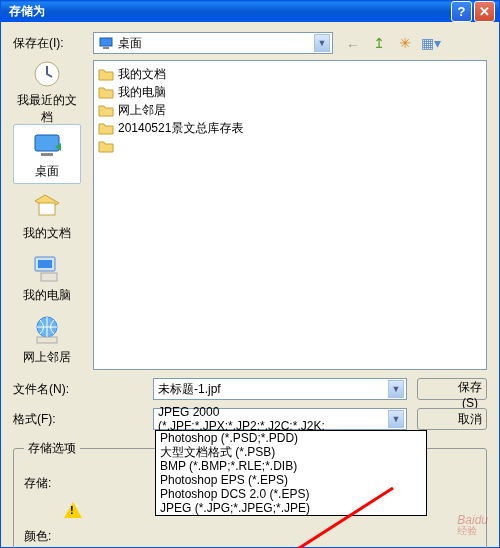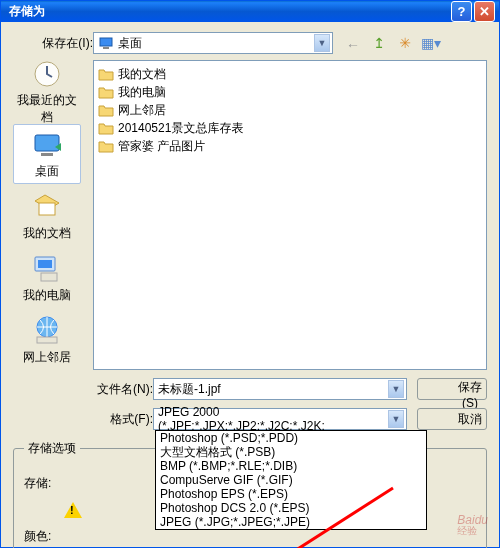--- a/index.html
+++ b/index.html
@@ -5,21 +5,21 @@
 * { box-sizing: border-box; margin: 0; padding: 0; font-family: "Microsoft YaHei", SimSun, Tahoma, sans-serif; font-size: 12px; }
 body { background: #ece9d8; width: 500px; height: 548px; overflow: hidden; }
 .window { width: 500px; height: 548px; border: 1px solid #0055ea; background: #ece9d8; display: flex; flex-direction: column; }
 .titlebar { height: 28px; background: linear-gradient(to bottom, #0a6cce 0%, #1c80f9 8%, #0658d1 50%, #0055ea 100%); display: flex; align-items: center; padding: 0 4px; color: #fff; font-weight: bold; }
 .titlebar .title { flex: 1; padding-left: 4px; }
 .titlebar .btn { width: 21px; height: 21px; margin-left: 2px; border: 1px solid #fff; border-radius: 3px; display: flex; align-items: center; justify-content: center; font-size: 13px; font-weight: bold; }
 .titlebar .help { background: linear-gradient(#3b8cf0,#245edb); }
 .titlebar .close { background: linear-gradient(#e77865,#d14b2f); }
 .body { flex: 1; padding: 10px 12px 10px 12px; display: flex; flex-direction: column; }
 .toprow { display: flex; align-items: center; margin-bottom: 6px; }
-.lbl { width: 80px; text-align: right; padding-right: 0; }
+.lbl { width: 80px; padding-right: 0; }
 .combo { display: flex; align-items: center; background: #fff; border: 1px solid #7f9db9; height: 22px; padding: 0 2px 0 4px; }
 .combo .icon { width: 16px; height: 16px; margin-right: 4px; display:flex; align-items:center; justify-content:center; }
 .toprow .combo { flex: 1; max-width: 240px; }
 .combo .text { flex: 1; }
 .combo .arrow { width: 16px; height: 18px; background: linear-gradient(#d6e7fb,#abc8ed); border:1px solid #acc4e4; display:flex; align-items:center; justify-content:center; font-size:9px; color:#4d6185; }
 .toolbar { display:flex; gap:6px; margin-left:10px; align-items:center; color:#888; }
 .toolbar .tbtn { width:20px; height:20px; display:flex; align-items:center; justify-content:center; font-size:14px; }
 .midrow { display:flex; flex:1; }
 .places { width: 80px; display:flex; flex-direction:column; align-items:flex-start; gap:2px; padding-top:2px; }
 .place { width:68px; height:60px; display:flex; flex-direction:column; align-items:center; justify-content:center; gap:2px; border:1px solid transparent; border-radius:2px; cursor:default; }
@@ -151,21 +151,20 @@
           <div class="fitem">
             <svg class="folder" width="16" height="14">
               <path d="M1 3 h5 l1 2 h8 v8 h-14 z" fill="#f7d774" stroke="#c9a23a"></path>
             </svg>
             <span>20140521景文总库存表</span>
           </div>
           <div class="fitem">
             <svg class="folder" width="16" height="14">
               <path d="M1 3 h5 l1 2 h8 v8 h-14 z" fill="#f7d774" stroke="#c9a23a"></path>
             </svg>
-            <span>管家婆 产品图片</span>
           </div>
         </div>
     </div>
 
     <div class="bottomsection">
       <div class="row">
         <div class="lbl">文件名(N):</div>
         <div class="combo">
           <span class="text">未标题-1.jpf</span>
           <span class="arrow">▼</span>
@@ -192,21 +191,20 @@
         <div class="optrow">
           <span>颜色:</span>
         </div>
 
       </fieldset>
 
       <div class="dropdown" id="format-dropdown" style="left:142px; top:52px; width:272px;">
           <div class="opt">Photoshop (*.PSD;*.PDD)</div>
           <div class="opt">大型文档格式 (*.PSB)</div>
           <div class="opt">BMP (*.BMP;*.RLE;*.DIB)</div>
-          <div class="opt">CompuServe GIF (*.GIF)</div>
           <div class="opt">Photoshop EPS (*.EPS)</div>
           <div class="opt">Photoshop DCS 2.0 (*.EPS)</div>
           <div class="opt">JPEG (*.JPG;*.JPEG;*.JPE)</div>
         </div>
 
       <svg class="arrow-annot" style="left:240px; top:100px;" width="150" height="100">
         <defs>
             <marker id="ah" markerWidth="10" markerHeight="10" refX="2" refY="3" orient="auto">
               <path d="M0,0 L0,6 L8,3 z" fill="#ff0000"></path>
             </marker>

